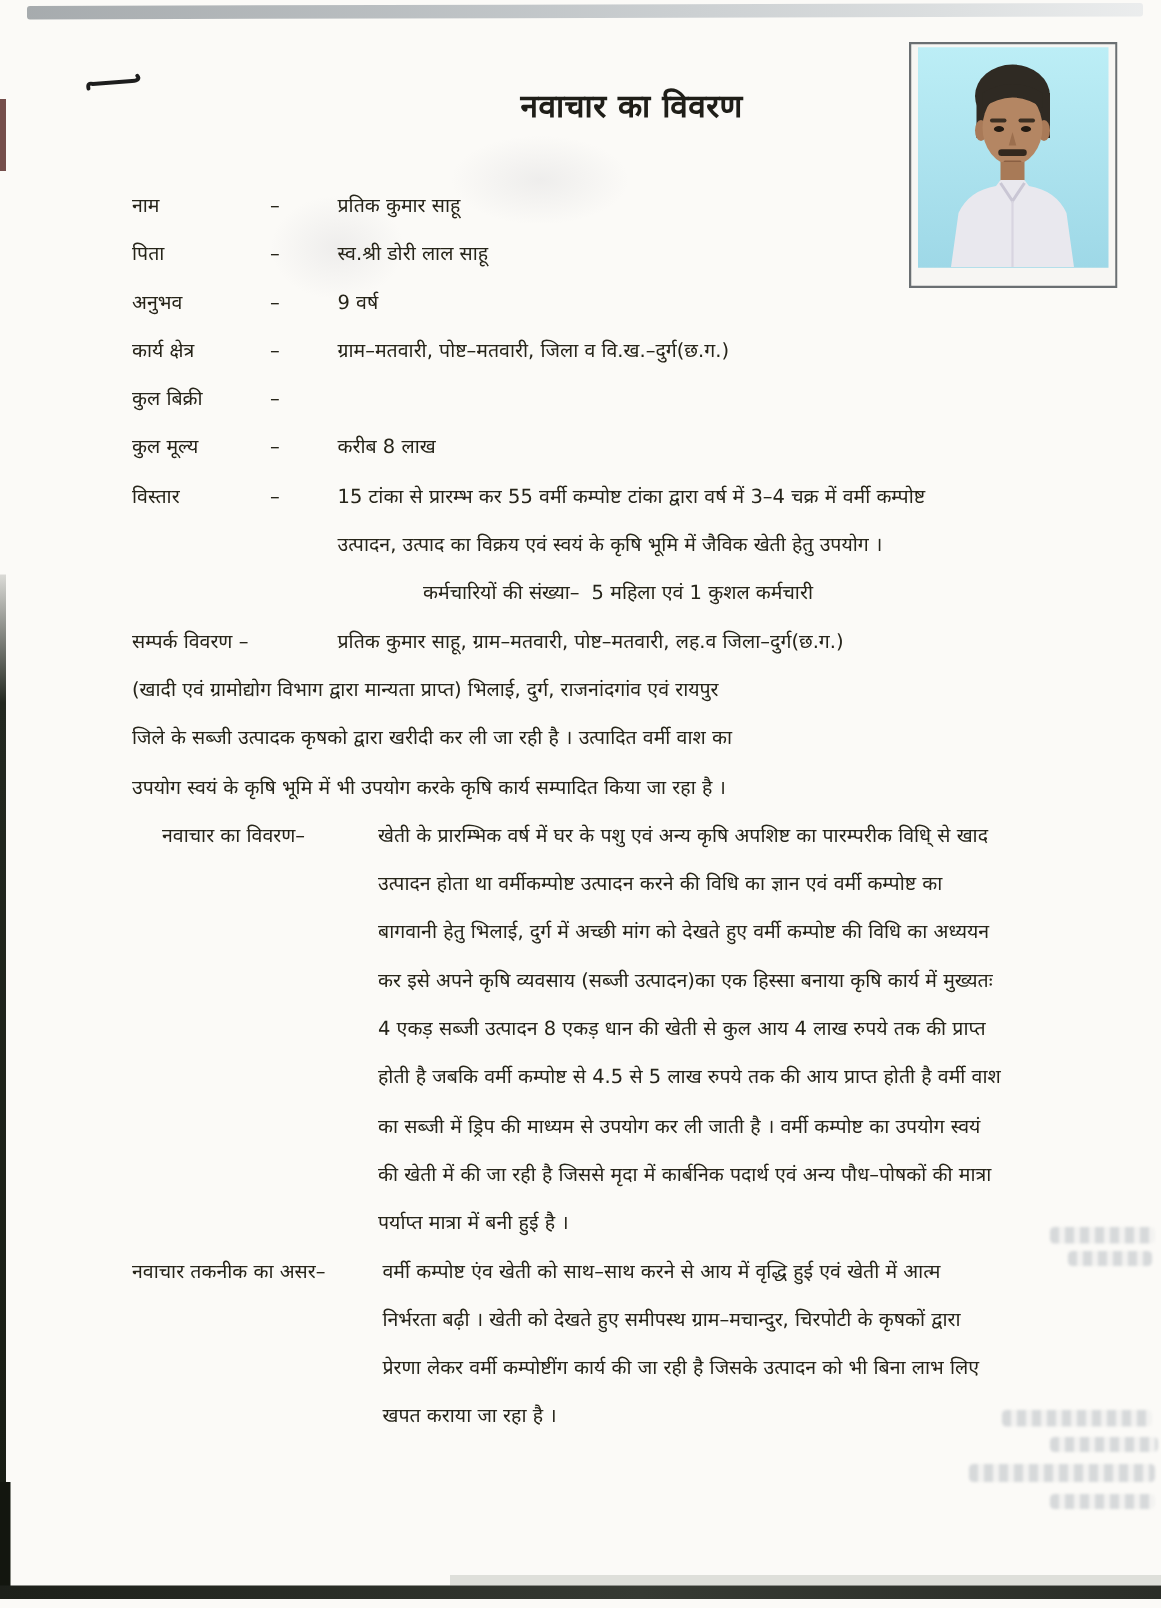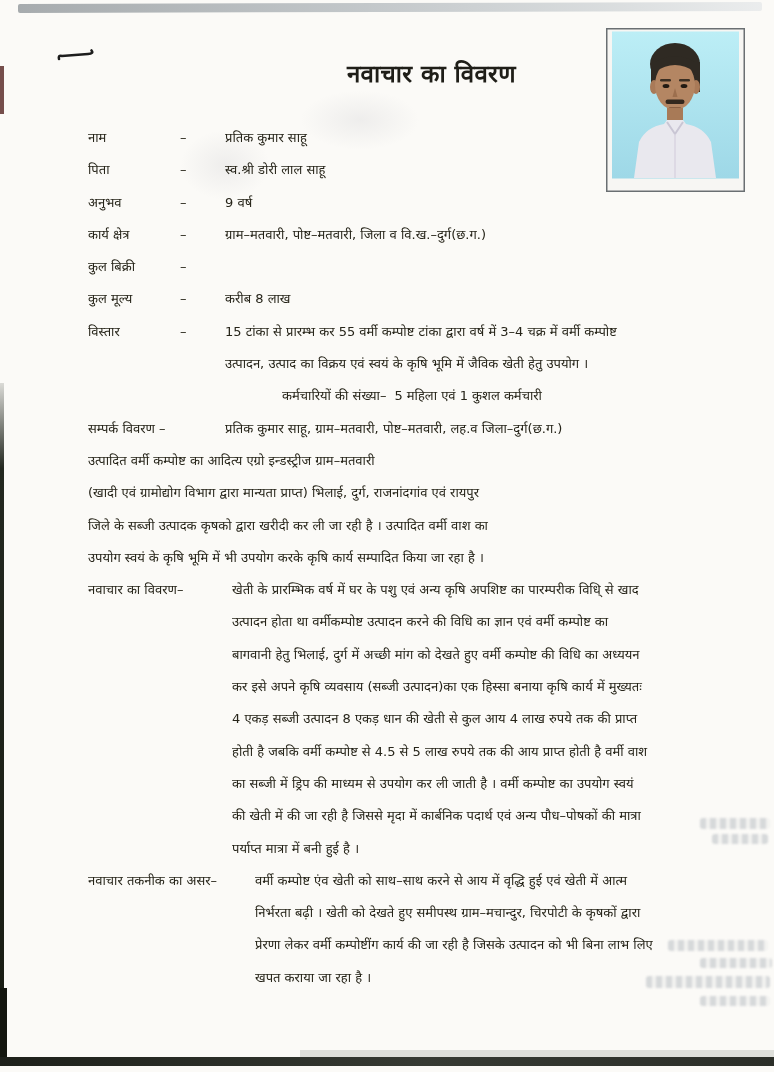--- a/index.html
+++ b/index.html
@@ -30,33 +30,33 @@
   .g-a2 { left:712px; top:834px; width:56px; height:10px; }
   .g-b1 { left:668px; top:940px; width:100px; height:11px; }
   .g-b2 { left:700px; top:958px; width:72px; height:10px; }
   .g-b3 { left:646px; top:976px; width:124px; height:12px; }
   .g-b4 { left:700px; top:996px; width:70px; height:10px; }
   .stain { position:absolute; border-radius:50%; pointer-events:none;
     background:radial-gradient(ellipse at center,rgba(160,160,170,.14),rgba(160,160,170,0) 70%); }
   .s1 { left:180px; top:130px; width:90px; height:70px; }
   .s2 { left:300px; top:90px; width:120px; height:60px; }
   
-  .title { position:absolute; left:347px; top:56px; font-size:24px; font-weight:700;
+  .title { position:absolute; left:347px; top:56px; font-size:21px; font-weight:700;
     color:#1f1e18; letter-spacing:.3px; }
   .fields { position:absolute; left:88px; top:122px; width:648px;
     font-size:13px; line-height:32.3px; }
   .row { display:flex; align-items:flex-start; }
   .lbl { flex:0 0 92px; font-weight:500; }
   .sep { flex:0 0 45px; font-weight:500; }
   .val { flex:1 1 auto; min-width:0; }
   .v-strong .val { font-weight:400; }
   .v-para .val { font-weight:500; }
   .line { white-space:nowrap; }
   .row.wide-label .lbl { flex-basis:137px; }
-  .row.label-innov .lbl { flex-basis:144px; }
+  .row.label-innov .lbl { flex-basis:144px;margin-left:20px; }
   .row.label-impact .lbl { flex-basis:167px; }
   .row.run-on { display:block;text-align:center; }
   .row.run-on .lbl, .row.run-on .val, .row.run-on .line { display:inline; }
   .row.run-on .val { margin-left:8px; }
   
   .photo { position:absolute; left:606px; top:28px; width:139px; height:164px; }
 </style>
 </head>
 <body>
 
@@ -175,21 +175,20 @@
 
     <div class="row wide-label v-strong">
       <span class="lbl">सम्पर्क विवरण –</span>
       <div class="val">
           <div class="line">प्रतिक कुमार साहू, ग्राम–मतवारी, पोष्ट–मतवारी, लह.व जिला–दुर्ग(छ.ग.)</div>
         </div>
     </div>
 
     <div class="row wide-label v-para">
       <div class="val">
-        <div class="line">उत्पादित वर्मी कम्पोष्ट का आदित्य एग्रो इन्डस्ट्रीज ग्राम–मतवारी</div>
         <div class="line">(खादी एवं ग्रामोद्योग विभाग द्वारा मान्यता प्राप्त) भिलाई, दुर्ग, राजनांदगांव एवं रायपुर</div>
         <div class="line">जिले के सब्जी उत्पादक कृषको द्वारा खरीदी कर ली जा रही है । उत्पादित वर्मी वाश का</div>
         <div class="line">उपयोग स्वयं के कृषि भूमि में भी उपयोग करके कृषि कार्य सम्पादित किया जा रहा है ।</div>
       </div>
     </div>
 
     <div class="row label-innov v-para">
       <span class="lbl">नवाचार का विवरण–</span>
       <div class="val">
         <div class="line">खेती के प्रारम्भिक वर्ष में घर के पशु एवं अन्य कृषि अपशिष्ट का पारम्परीक विधि् से खाद</div>

